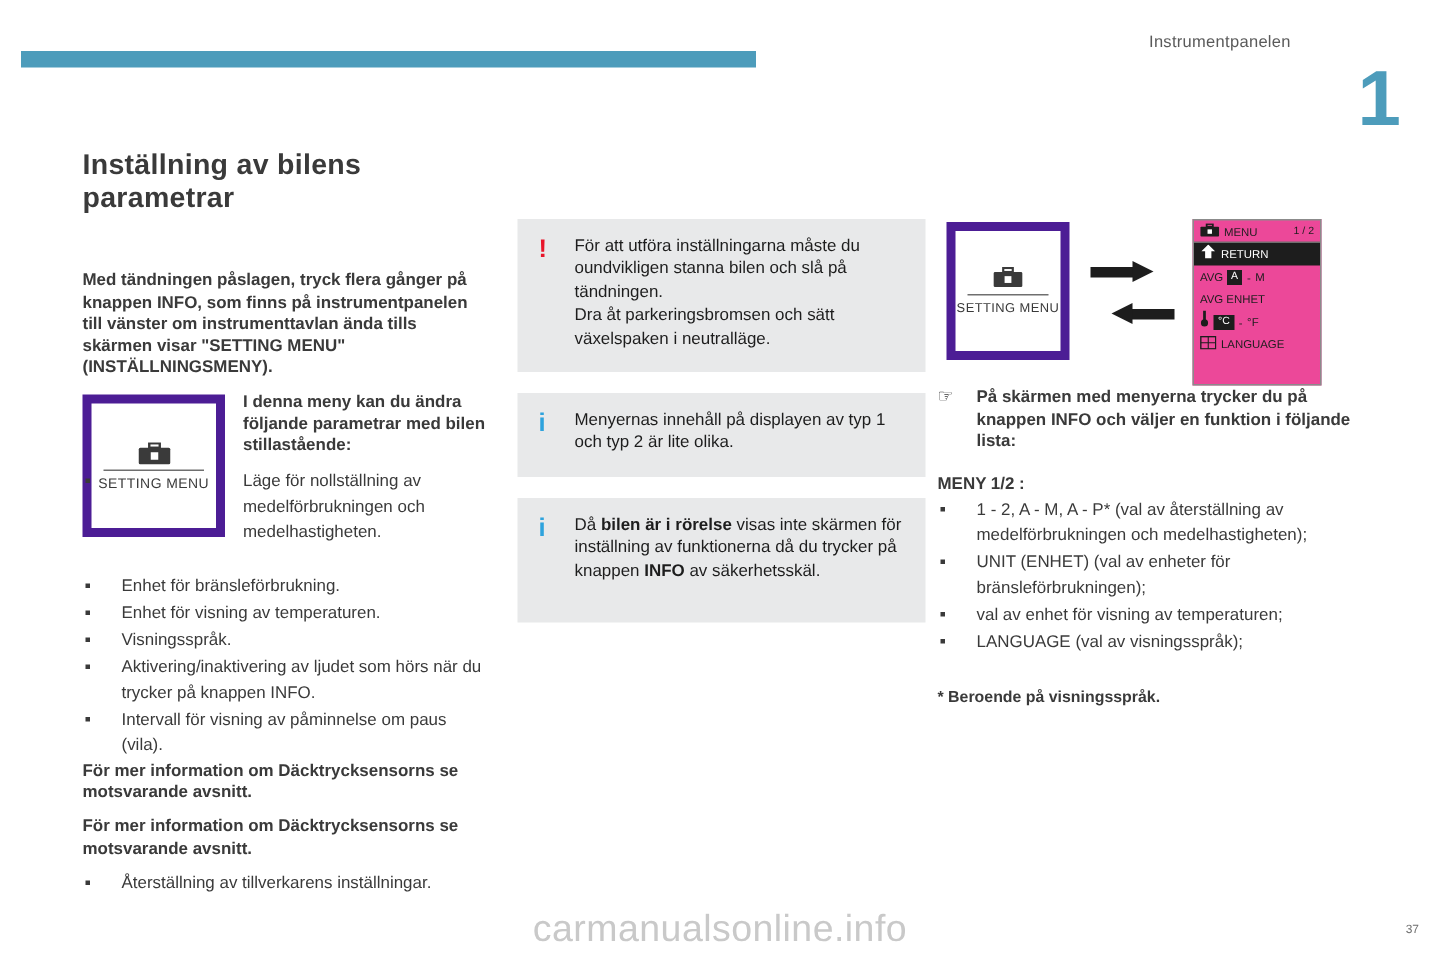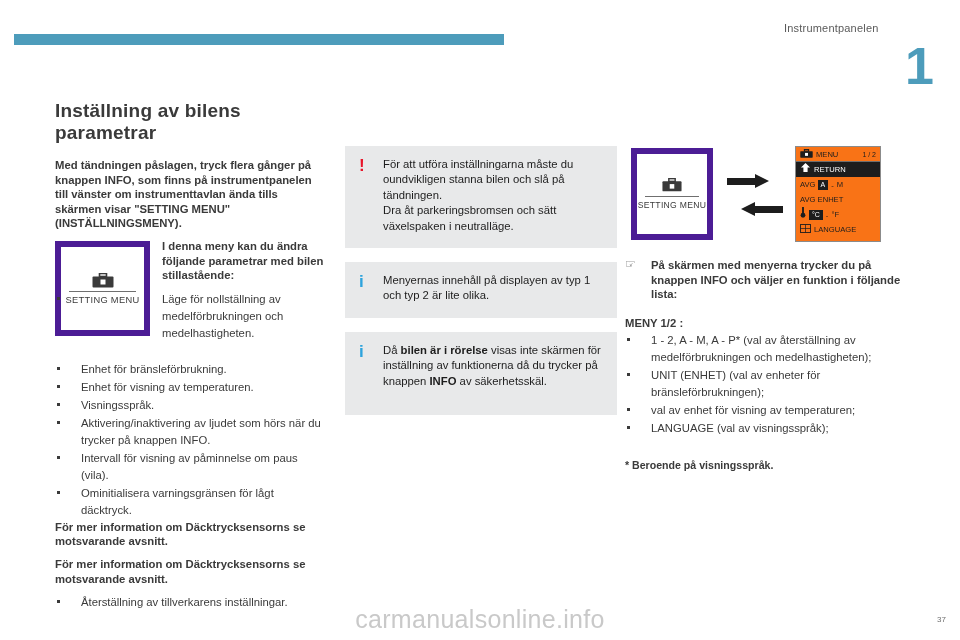--- a/index.html
+++ b/index.html
@@ -23,21 +23,21 @@
     width: 960px; height: 86px;
   }
   #header-rule {
     position: absolute;
     left: 14px; top: 34px;
     width: 490px; height: 11px;
     background: #4d9cbb;
   }
   #chapter-label {
     position: absolute;
-    left: 784px; top: 22px;
+    left: 766px; top: 22px;
     font-size: 11px;
     letter-spacing: 0.2px;
     color: #5a5a5a;
     white-space: nowrap;
   }
   #chapter-number {
     position: absolute;
     left: 905px; top: 40px;
     font-size: 52px;
     font-weight: bold;
@@ -45,21 +45,21 @@
     line-height: 1;
   }
 
   
   .col { position: absolute; }
   #col-left  { left: 55px;  top: 100px; width: 272px; }
   #col-mid   { left: 345px; top: 100px; width: 272px; }
   #col-right { left: 625px; top: 100px; width: 280px; }
 
   h1#main-title {
-    margin: 0 0 14px 0;
+    margin: 0 0 36px 0;
     font-size: 19px;
     font-weight: bold;
     letter-spacing: 0.2px;
     color: #3a3a3a;
   }
 
   p.body-text {
     margin: 0 0 8px 0;
     font-size: 11.3px;
     line-height: 14.6px;
@@ -220,23 +220,23 @@
     border-bottom: 7px solid transparent;
   }
   .arrow.right .arrow-bar { left: 6px; width: 30px; }
   .arrow.right .arrow-head { left: 34px; border-left: 14px solid #1d1d1d; }
   .arrow.left .arrow-bar  { right: 6px; width: 30px; }
   .arrow.left .arrow-head { right: 34px; border-right: 14px solid #1d1d1d; }
 
   #fig-menu {
     position: absolute;
     left: 170px; top: 0;
-    width: 86px; height: 96px;
+    width: 86px; height: 111px;
     border: 1px solid #8b8b8b;
-    background: #f97316;
+    background: #ec4899;
     box-sizing: border-box;
     overflow: hidden;
   }
   .mrow {
     position: relative;
     height: 15px;
     font-size: 7.6px;
     line-height: 15px;
     color: #1d1d1d;
     padding-left: 4px;
@@ -321,21 +321,20 @@
   </div>
 
   <div style="height:18px"></div>
 
   <ul class="bullets">
     <li>Enhet för bränsleförbrukning.</li>
     <li>Enhet för visning av temperaturen.</li>
     <li>Visningsspråk.</li>
     <li>Aktivering/inaktivering av ljudet som hörs när du trycker på knappen INFO.</li>
     <li>Intervall för visning av påminnelse om paus (vila).</li>
-    <li>Ominitialisera varningsgränsen för lågt däcktryck.</li>
   </ul>
   <p class="body-text">För mer information om Däcktrycksensorns se motsvarande avsnitt.</p>
   <p class="body-text">För mer information om Däcktrycksensorns se motsvarande avsnitt.</p>
   <ul class="bullets">
     <li>Återställning av tillverkarens inställningar.</li>
   </ul>
 </div>
 
 <div class="col" id="col-mid">
   <div style="height:46px"></div>

